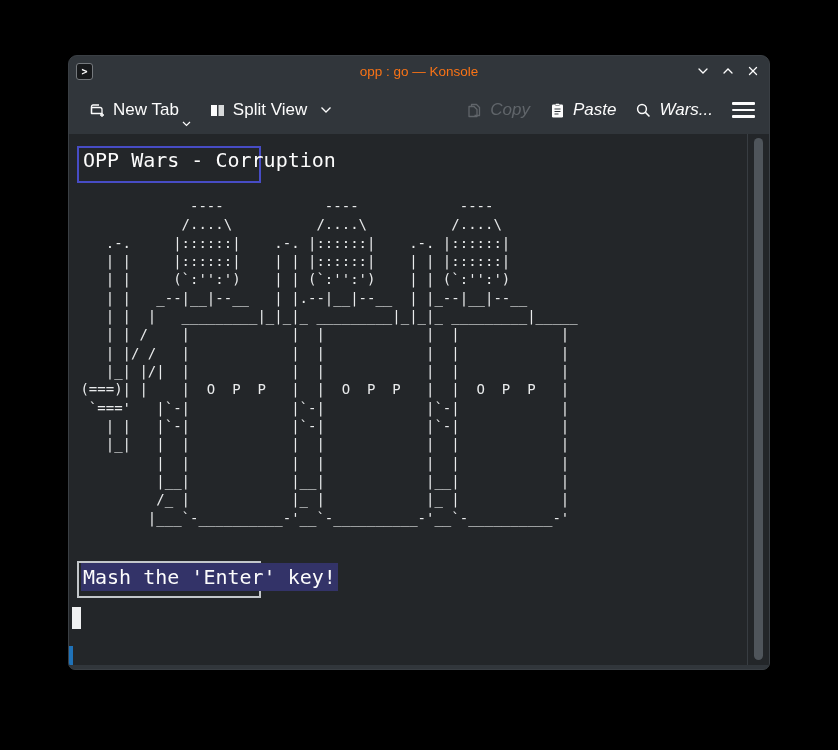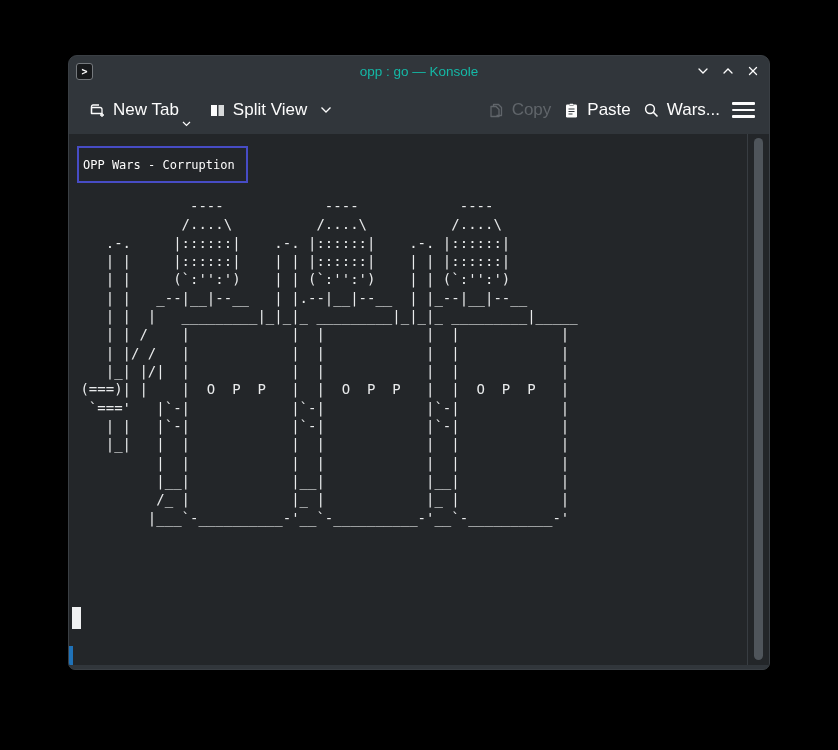--- a/index.html
+++ b/index.html
@@ -19,51 +19,51 @@
     position:relative; color:#fcfcfc;
   }
   .app-icon {
     width:17px; height:17px; margin-left:7px; border-radius:3px;
     background:#17191b; border:1px solid #75797d;
     color:#fcfcfc; font:bold 10px/15px "DejaVu Sans Mono", monospace;
     text-align:center;
   }
   .title-text {
     position:absolute; left:0; right:0; text-align:center;
-    font-size:13.5px; color:#14b8a6; pointer-events:none;
+    font-size:13.5px; color:#f97316; pointer-events:none;
   }
   .win-buttons { margin-left:auto; display:flex; align-items:center; gap:9px; margin-right:8px; z-index:2; }
   .win-btn { width:16px; height:16px; display:flex; align-items:center; justify-content:center; }
   .win-btn svg { stroke:#fcfcfc; stroke-width:1.3; fill:none; stroke-linecap:round; }
 
   
   .toolbar {
     height:48px; flex:0 0 48px; display:flex; align-items:center;
     padding:0 14px 0 20px; color:#fcfcfc; font-size:17px;
   }
   .tb-item { display:flex; align-items:center; gap:7px; position:relative; }
   .tb-item svg { display:block; }
   .tb-label { white-space:nowrap; }
   .newtab-caret { position:absolute; right:-12px; bottom:-7px; }
   .gap-splitview { margin-left:30px; }
   .split-caret { margin-left:6px; }
-  .tb-right { margin-left:auto; display:flex; align-items:center; gap:12px; }
+  .tb-right { margin-left:auto; display:flex; align-items:center; gap:19px;font-style:italic; }
   .disabled { color:#60656a; }
   .burger { display:flex; flex-direction:column; gap:4px; padding:2px 0; }
   .burger span { width:23px; height:2.4px; background:#fcfcfc; border-radius:1px; }
 
   
   .terminal {
     flex:1 1 auto; background:#232629; position:relative; overflow:hidden;
     font-family:"DejaVu Sans Mono", monospace; margin-bottom:4px;
   }
   .tui-box {
-    position:absolute; width:171px; height:37px;
-    display:flex; align-items:center;
-    font-size:12px; color:#fcfcfc; white-space:pre;
+    position:absolute; width:184px; height:37px;
+    display:flex; align-items:flex-start;
+    font-size:20px; color:#fcfcfc; white-space:pre;
   }
   .title-box { left:8px; top:12px; border:2px solid #474cc5; padding-left:4px; }
   .prompt-box { left:8px; top:427px; border:2px solid #c3c7ca; padding-left:2px; }
   .prompt-box .hl { background:#333368; padding:2px 2px; }
   .ascii-art {
     position:absolute; left:3px; top:63px;
     font-size:14px; line-height:18.33px; color:#e9ebec; white-space:pre;
   }
   .cursor { position:absolute; left:3px; top:473px; width:9px; height:22px; background:#f0f1f2; }
   .activity-bar { position:absolute; left:0; top:512px; width:4px; height:21px; background:#1f72b8; }
@@ -201,20 +201,23 @@
     |_| |/|  |            |  |            |  |            |
  (===)| |    |  O  P  P   |  |  O  P  P   |  |  O  P  P   |
   `==='   |`-|            |`-|            |`-|            |
     | |   |`-|            |`-|            |`-|            |
     |_|   |  |            |  |            |  |            |
           |  |            |  |            |  |            |
           |__|            |__|            |__|            |
           /_ |            |_ |            |_ |            |
          |___`-__________-'__`-__________-'__`-__________-'</pre>
 
+    <div class="tui-box prompt-box">
+      <span class="hl">Mash the 'Enter' key!</span>
+    </div>
 
     <div class="cursor"></div>
     <div class="activity-bar"></div>
 
     <div class="scrollbar">
       <div class="scroll-thumb"></div>
     </div>
   </div>
 
 </div>

